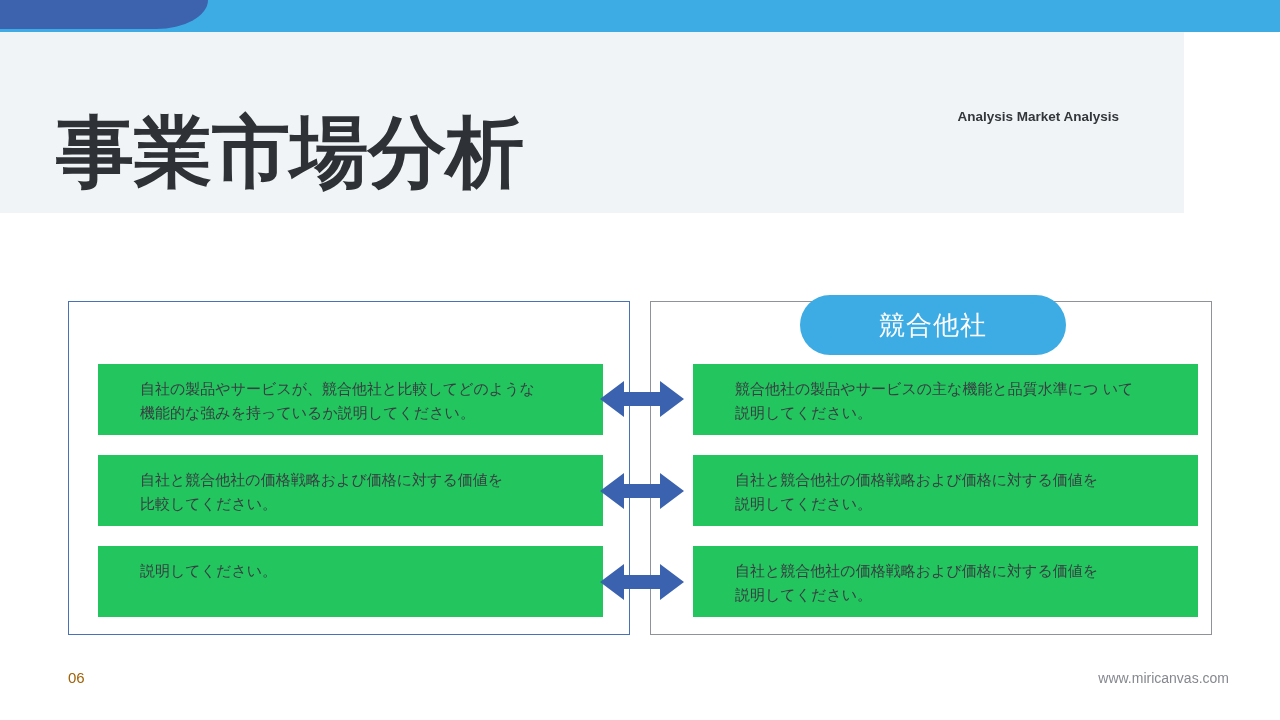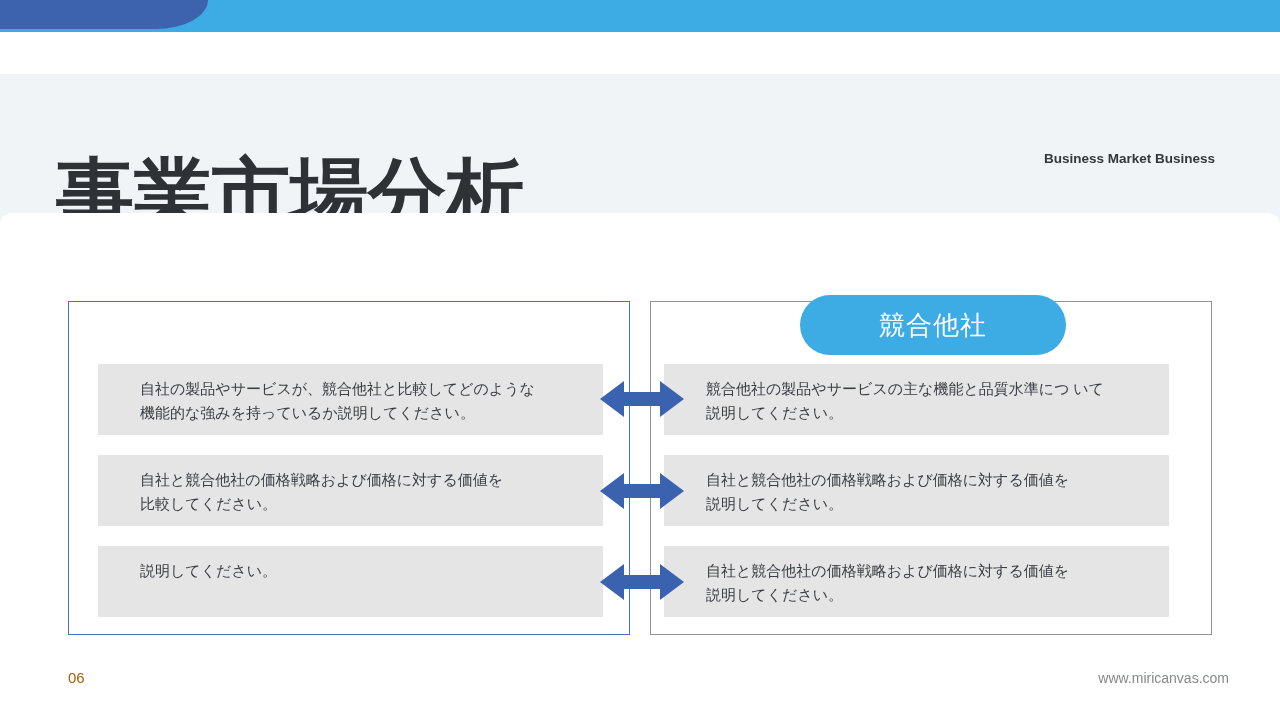--- a/index.html
+++ b/index.html
@@ -8,21 +8,21 @@
     background:#ffffff;font-family:"Liberation Sans","DejaVu Sans",sans-serif;
     -webkit-font-smoothing:antialiased;
   }
   
   .topbar{position:absolute;top:0;left:0;width:1280px;height:32px;background:#3EACE4;}
   .topbar-accent{
     position:absolute;top:0;left:0;width:208px;height:29px;background:#3D63AE;
     border-bottom-right-radius:52px 29px;
   }
   
-  .header{position:absolute;top:32px;left:0;width:1280px;height:181px;background:#F1F4F6;margin-top:42px;}
+  .header{position:absolute;top:32px;left:0;width:1184px;height:181px;background:#F1F4F6;}
   .title{
     position:absolute;left:56px;top:80px;font-size:78px;line-height:80px;
     font-weight:900;color:#2E3136;letter-spacing:0px;white-space:nowrap;
   }
   .eyebrow{
     position:absolute;right:65px;top:77px;font-size:13.5px;font-weight:700;color:#33363B;
   }
   
   .card{position:absolute;top:213px;left:0;width:1280px;height:507px;background:#ffffff;border-radius:12px 12px 0 0;}
   
@@ -32,26 +32,26 @@
   
   .pill{
     position:absolute;top:271px;height:60px;border-radius:32px;z-index:3;
     display:flex;align-items:center;justify-content:center;
     color:#ffffff;font-size:26px;font-weight:500;letter-spacing:1px;
   }
   .pill.own{left:220px;width:267px;background:#3D63AE;}
   .pill.comp{left:800px;width:266px;background:#3EACE4;margin-top:24px;}
   
   .item{
-    position:absolute;width:505px;height:71px;background:#e5e5e5;z-index:1;
+    position:absolute;width:505px;height:71px;background:#22c55e;z-index:1;
     box-sizing:border-box;padding:13px 20px 4px 42px;
     font-size:15px;line-height:24px;color:#3A3D42;
   }
   .item.left{left:98px;}
-  .item.right{left:664px;font-family:Liberation Serif, serif;}
+  .item.right{left:693px;}
   .row1{top:364px;}
   .row2{top:455px;}
   .row3{top:546px;}
   
   .arrow{position:absolute;left:600px;width:84px;height:36px;z-index:4;}
   .arrow.a1{top:381px;}
   .arrow.a2{top:473px;}
   .arrow.a3{top:564px;}
   
   .page-number{position:absolute;left:68px;top:669px;font-size:15px;color:#a16207;}
@@ -60,21 +60,21 @@
 </head>
 <body>
 
 <div class="slide">
 
   <div class="topbar"></div>
   <div class="topbar-accent"></div>
 
   <div class="header">
     <div class="title">事業市場分析</div>
-    <div class="eyebrow">Business Market Business</div>
+    <div class="eyebrow">Analysis Market Analysis</div>
   </div>
 
   <div class="card"></div>
 
   <div class="cmpbox own"></div>
   <div class="item left row1">
     <div>自社の製品やサービスが、競合他社と比較してどのような</div>
     <div>機能的な強みを持っているか説明してください。</div>
   </div>
   <div class="item left row2">

